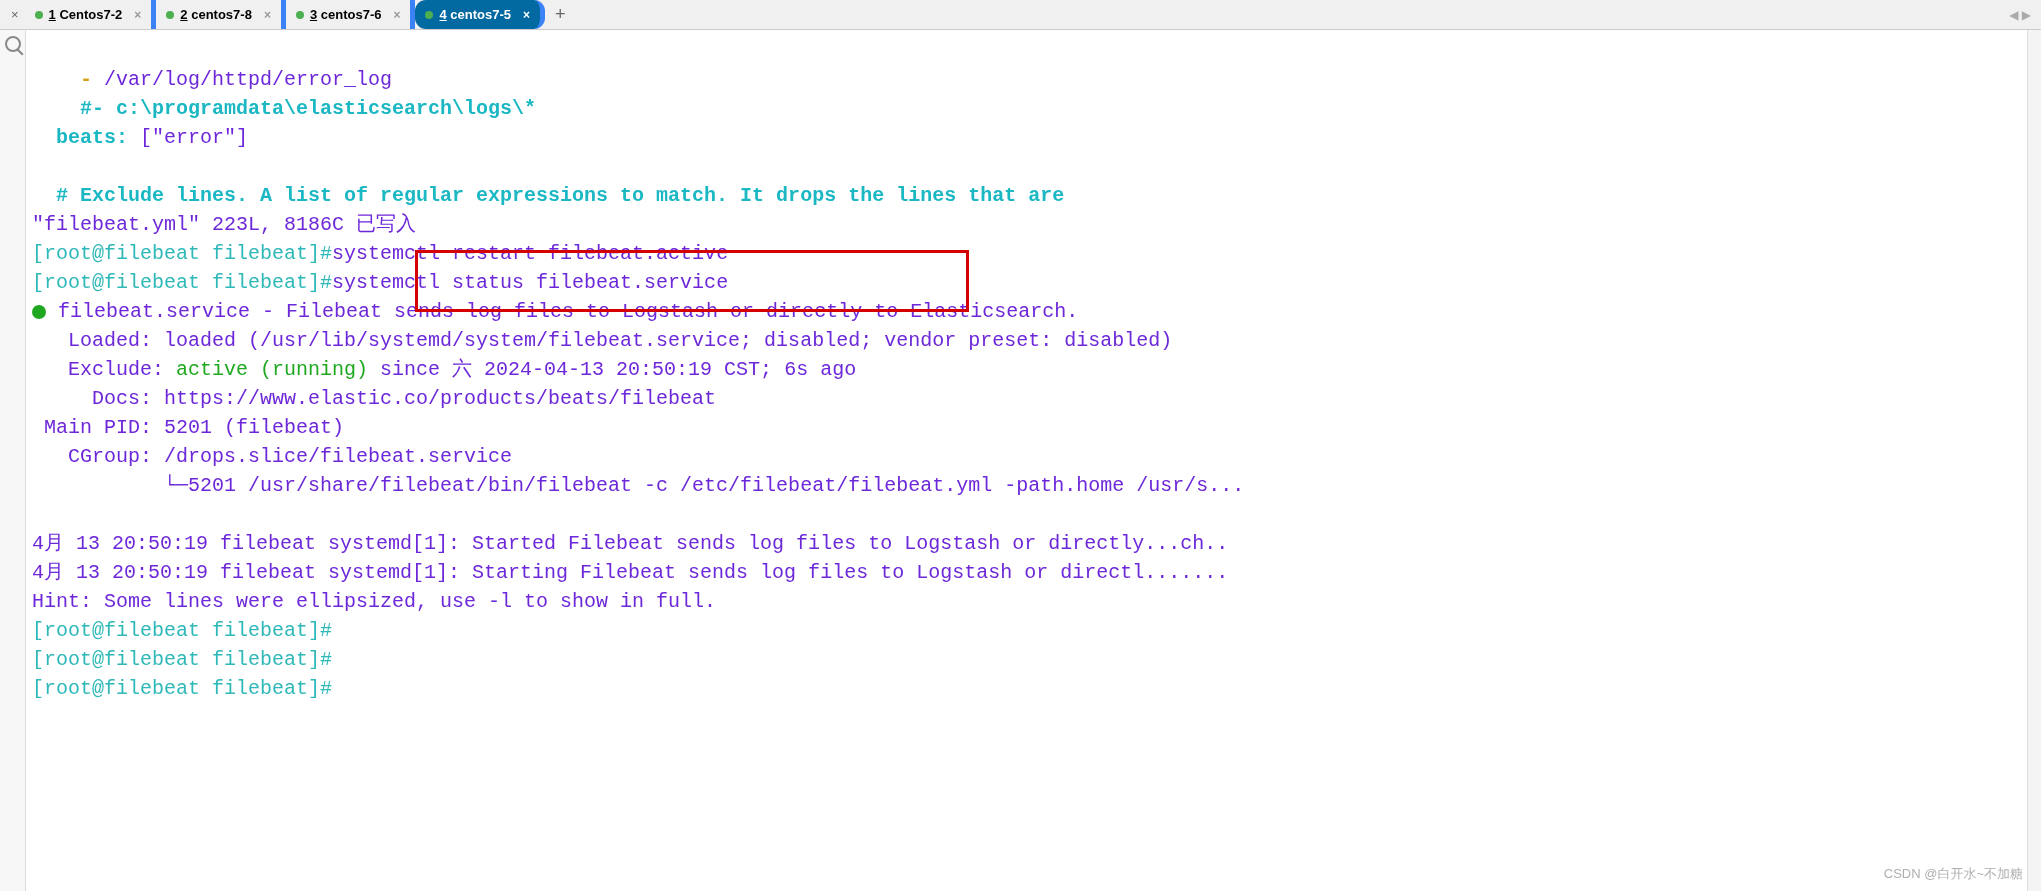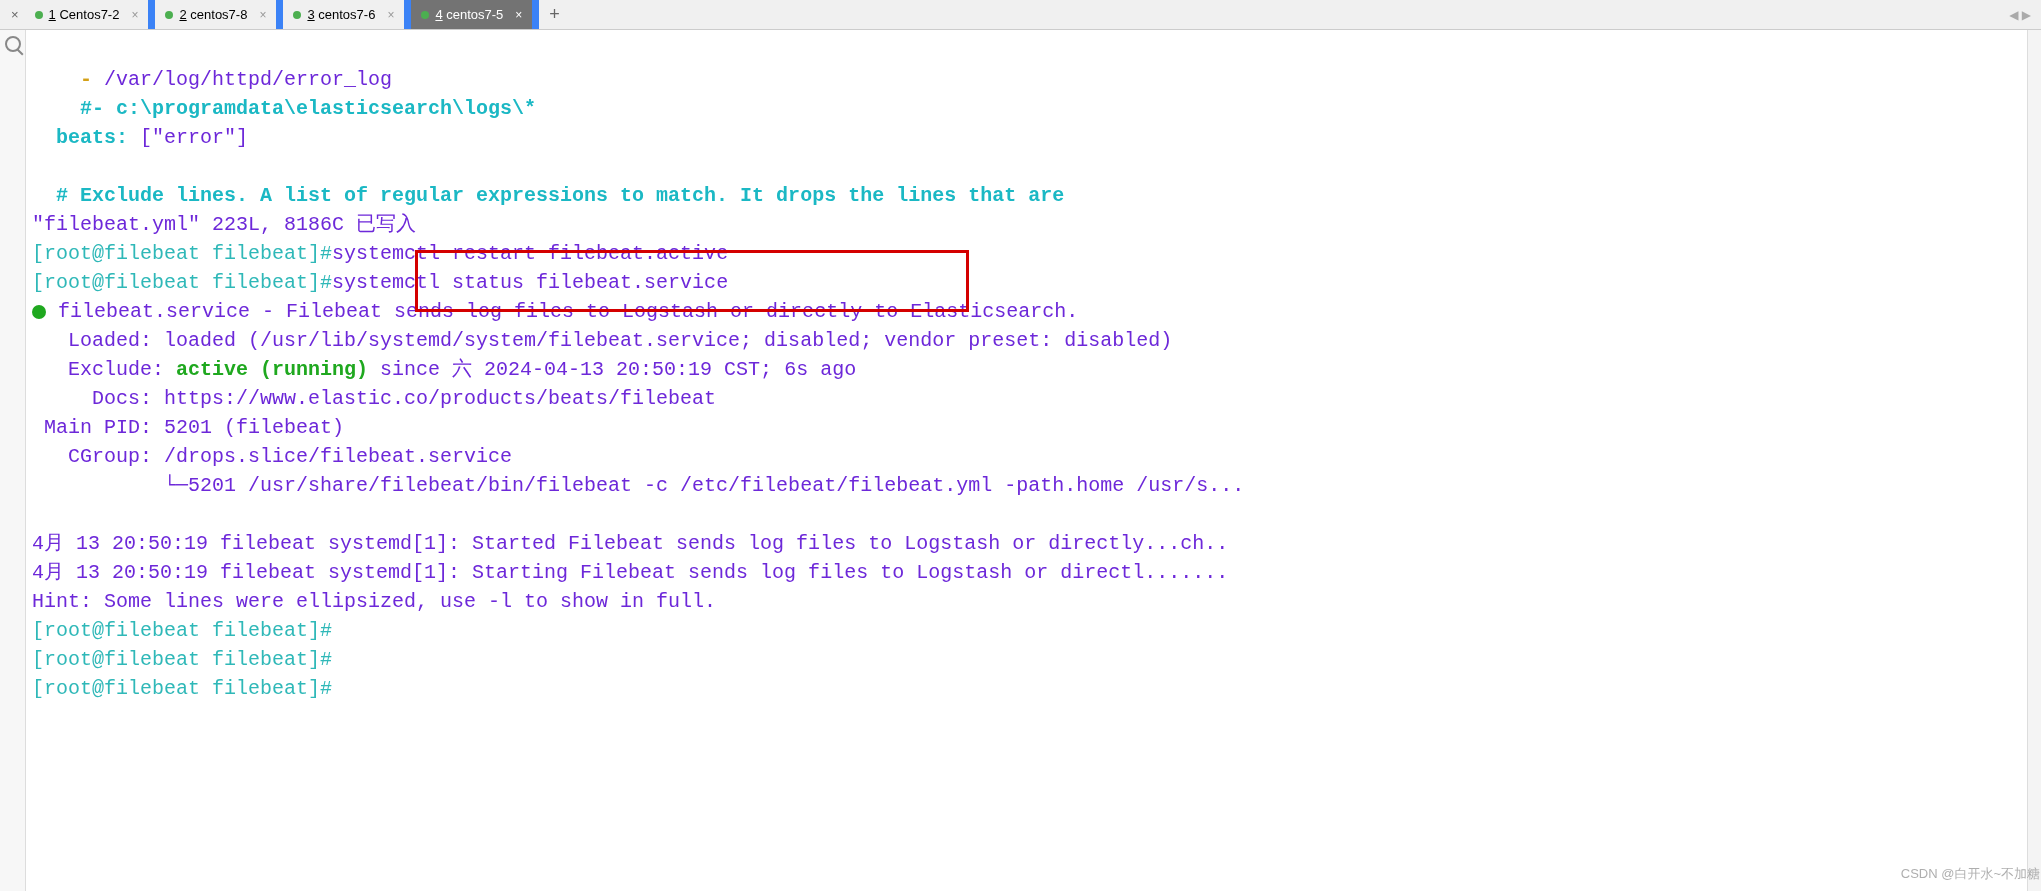--- a/index.html
+++ b/index.html
@@ -25,28 +25,30 @@
 }
 .tab-bar .close-left {
   padding: 0 6px;
   color: #666;
   cursor: pointer;
 }
 .tab {
   display: flex;
   align-items: center;
   padding: 4px 10px;
-  border-right: 7px solid #3b82f6;
+  border-right: 5px solid #3b82f6;
   cursor: pointer;
   height: 100%;
   gap: 6px;
+  font-weight: bold;
 }
 .tab.active {
-  background: #737373;
+  background: #0369a1;
   color: #fff;
+  border-radius: 11px;
 }
 .dot { width: 8px; height: 8px; border-radius: 50%; display: inline-block; }
 .dot-green { background: #4caf50; }
 .tab .num { text-decoration: underline; }
 .tab .close-x { color: #999; margin-left: 6px; font-size: 12px; }
 .tab.active .close-x { color: #fff; }
 .add-tab { padding: 0 10px; color: #666; cursor: pointer; font-size: 18px; }
 .nav-arrows { margin-left: auto; padding: 0 10px; color: #aaa; font-size: 12px; }
 .content-row { display: flex; flex: 1; overflow: hidden; }
 .left-gutter {
@@ -64,40 +66,40 @@
   flex: 1;
   padding: 6px 8px 0 6px;
   line-height: 1.45;
   white-space: pre;
   overflow: hidden;
   position: relative;
 }
 .c-cyan { color: #1bb8c4; font-weight: bold; }
 .c-orange { color: #d4a017; font-weight: bold; }
 .c-teal { color: #2fb8b8; }
-.c-green { color: #1fa81f; font-weight: bold; }
+.c-green { color: #1fa81f; font-weight: normal; }
 .c-black { color: #6d28d9; }
 .status-dot { display: inline-block; width: 14px; height: 14px; background: #1fa81f; border-radius: 50%; vertical-align: middle; }
 .redbox {
   position: absolute;
   border: 3px solid #d40000;
   pointer-events: none;
 }
 .scroll-hint {
   position: absolute;
   right: 0;
   top: 30px;
   bottom: 0;
   width: 14px;
   background: #f4f4f4;
   border-left: 1px solid #ddd;
 }
 .watermark {
   position: absolute;
-  right: 1px;
+  right: 18px;
   bottom: 8px;
   font-family: Arial, sans-serif;
   font-size: 13px;
   color: rgba(120,120,120,0.6);
 }
 </style>
 </head>
 <body>
 
 <div class="tab-bar">

